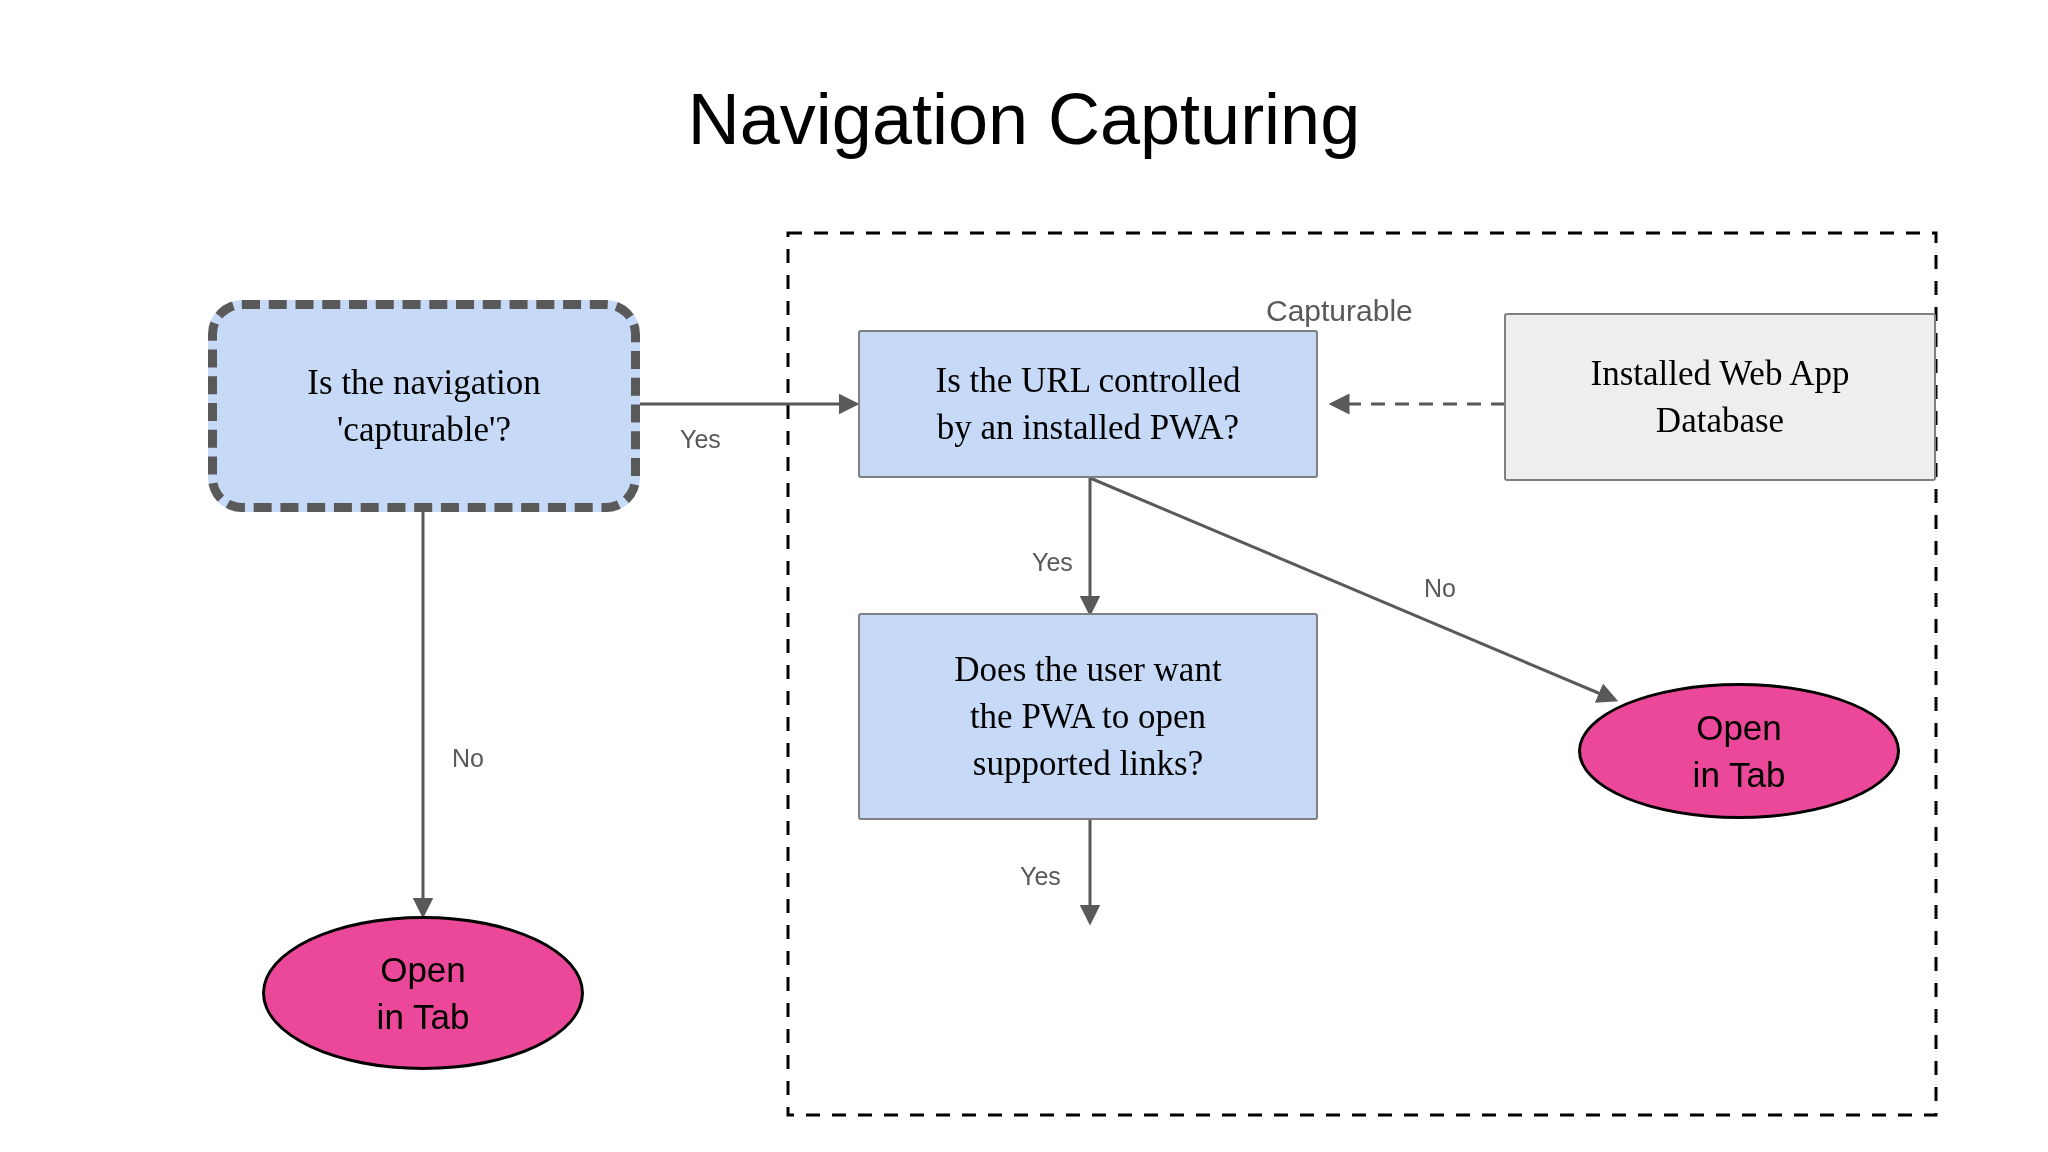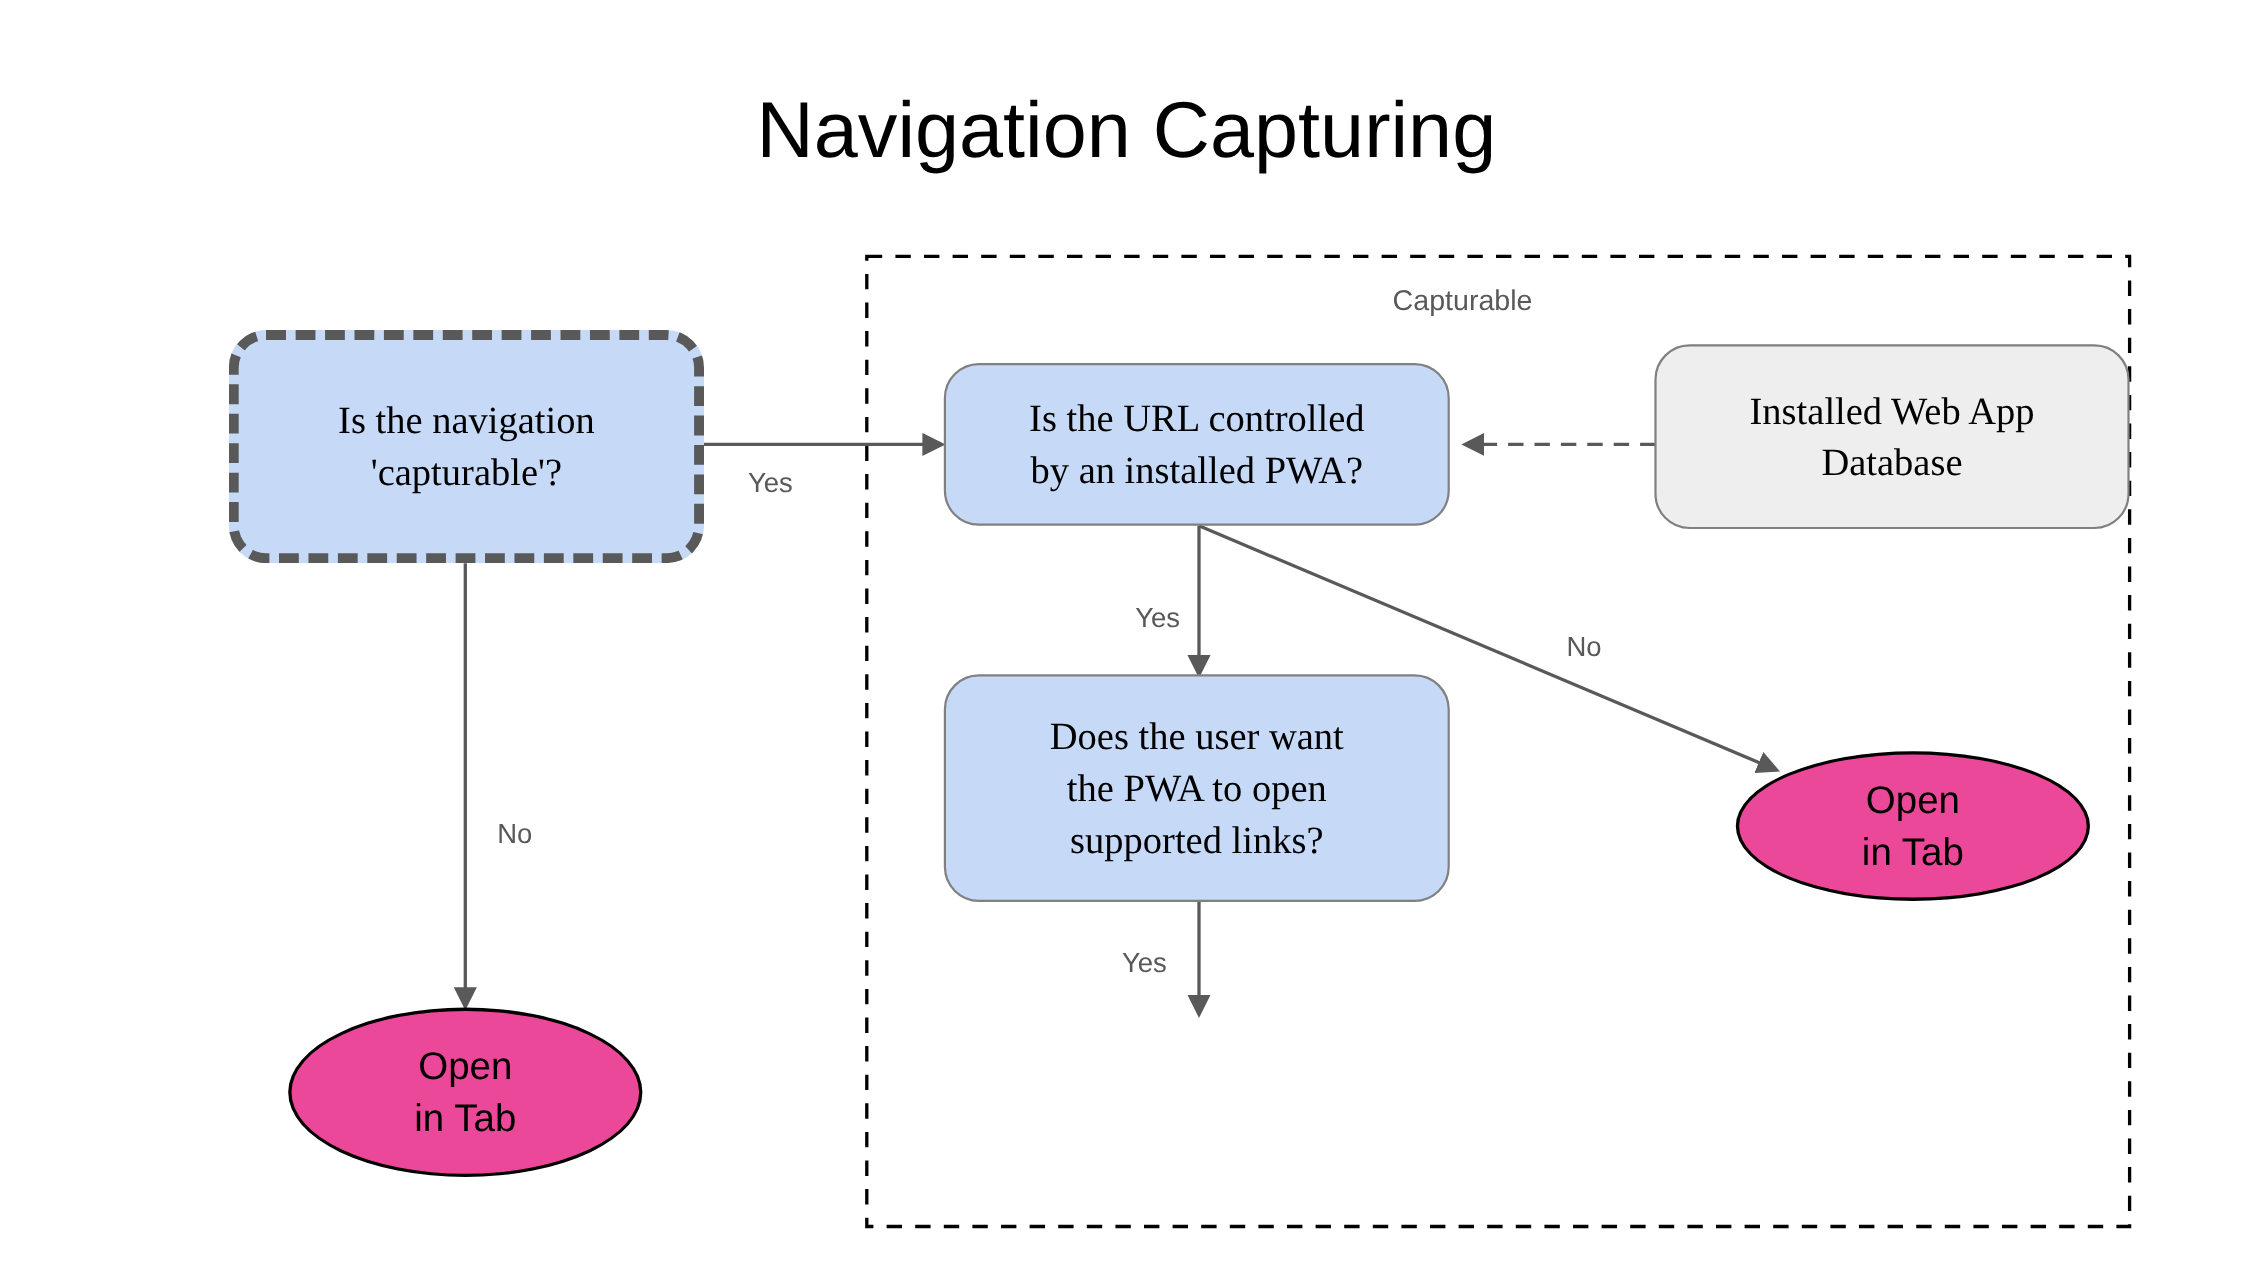--- a/index.html
+++ b/index.html
@@ -31,39 +31,40 @@
     width: 2048px;
     text-align: center;
     font-size: 72px;
     font-weight: 400;
     color: #000000;
     letter-spacing: 0px;
     font-family: "Liberation Sans", sans-serif;
   }
   .group-label {
     position: absolute;
-    font-size: 26px;
+    font-size: 30px;
     color: #595959;
     font-family: "Liberation Sans", sans-serif;
     white-space: nowrap;
+    margin-top: 36px;
   }
   .node {
     position: absolute;
     box-sizing: border-box;
     display: flex;
     align-items: center;
     justify-content: center;
     text-align: center;
     font-size: 35px;
     line-height: 47px;
     color: #000000;
     font-family: Liberation Serif, serif;
   }
   .node-rounded {
-    border-radius: 32px;
+    border-radius: 3px;
   }
   .node-decision-start {
     background: #c6d9f7;
     border: 9px dashed #595959;
     border-radius: 34px;
   }
   .node-decision {
     background: #c6d9f7;
     border: 2px solid #808080;
   }

